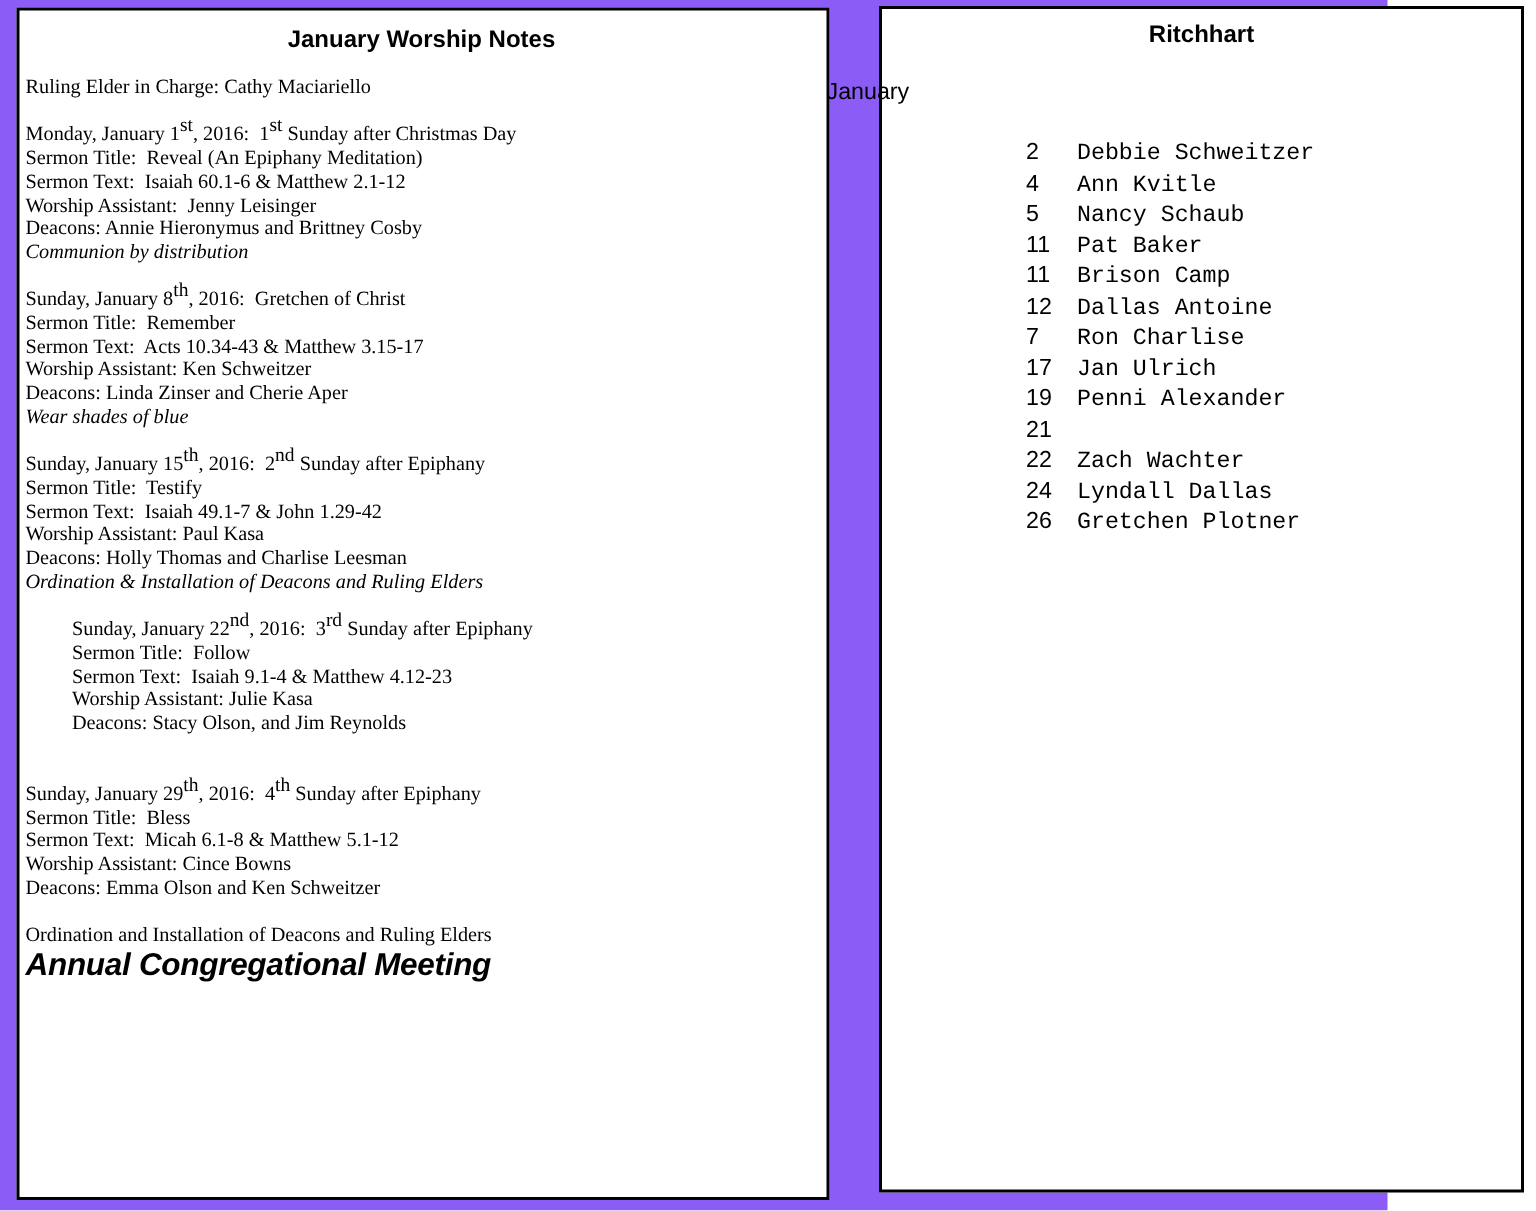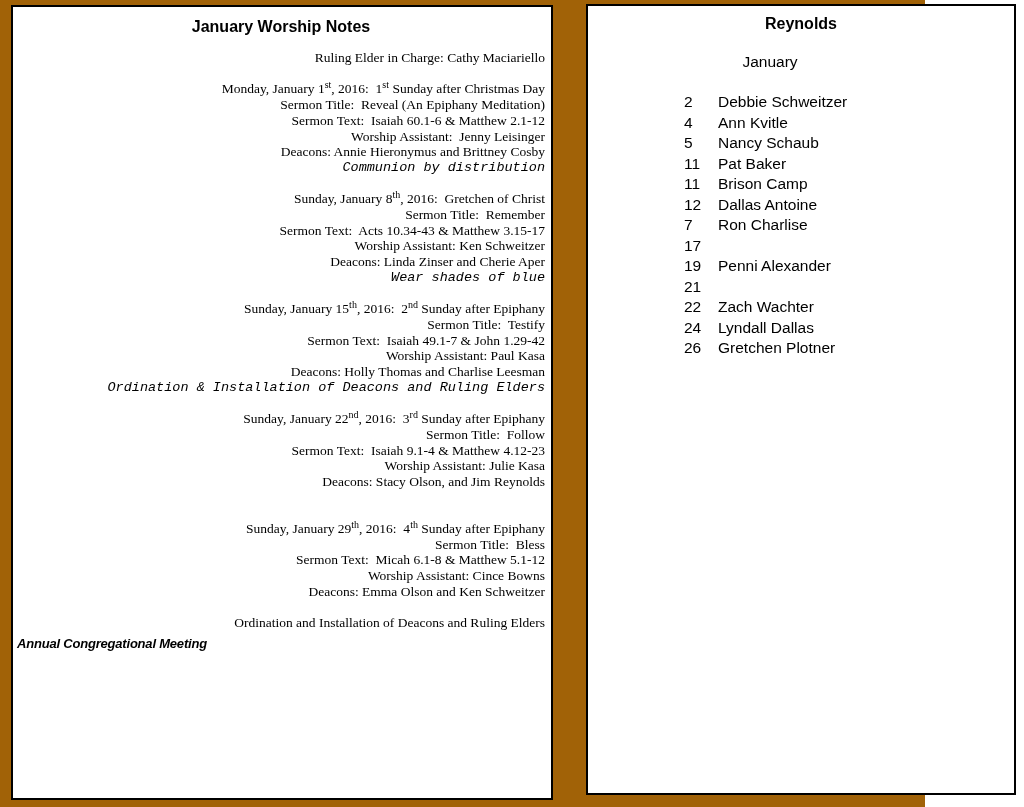--- a/index.html
+++ b/index.html
@@ -4,21 +4,21 @@
 <style>
   html, body {
     margin: 0;
     padding: 0;
     background: #ffffff;
   }
   .page {
     position: relative;
     width: 925px;
     height: 807px;
-    background: #a16207;
+    background: #8b5cf6;
     color: #000000;
   }
   .panel {
     position: absolute;
     box-sizing: border-box;
     background: #ffffff;
     border: 2px solid #000000;
   }
   .panel-left {
     left: 11px;
@@ -45,79 +45,76 @@
   }
   .worship-body {
     margin-top: 13px;
     font-family: "Liberation Serif", serif;
     font-size: 13.5px;
     line-height: 15.7px;
   }
   .line {
     margin: 0;
     white-space: pre-wrap;
-    text-align: right;
   }
   .ruling-line {
     margin-bottom: 15.7px;
   }
   .service {
     margin-bottom: 15.7px;
   }
   .service.gap-large {
     margin-bottom: 31.4px;
     margin-left: 31px;
   }
   sup.ordinal {
-    font-size: 10px;
+    font-size: 13px;
     line-height: 0;
     vertical-align: super;
   }
   .italic-note {
     font-style: italic;
-    font-family: Liberation Mono, monospace;
   }
   .annual-meeting-line {
     margin: 2px 0 0 0;
     font-family: "Liberation Sans", sans-serif;
     font-weight: bold;
     font-style: italic;
-    font-size: 13px;
+    font-size: 21px;
     line-height: 21px;
     letter-spacing: -0.2px;
     white-space: pre-wrap;
   }
   .month-line {
     position: relative;
     left: -37px;
     margin: 18px 0 0 0;
     font-family: "Liberation Sans", sans-serif;
     font-size: 15.5px;
     line-height: 20px;
-    text-align: center;
-    padding-left: 12px;
   }
   .bday-list {
     list-style: none;
     margin: 20px 0 0 0;
     padding: 0;
     font-family: "Liberation Sans", sans-serif;
     font-size: 15.5px;
     line-height: 20.5px;
   }
   .bday-row {
     display: flex;
     padding-left: 96px;
   }
   .bday-day {
     width: 34px;
     flex: 0 0 34px;
   }
   .bday-name {
     flex: 1;
+    font-family: Liberation Mono, monospace;
   }
 </style>
 </head>
 <body>
 
 <div class="page">
 
   <section class="panel panel-left">
     <h1 class="panel-title">January Worship Notes</h1>
 
@@ -167,21 +164,21 @@
         <p class="line">Worship Assistant: Cince Bowns</p>
         <p class="line">Deacons: Emma Olson and Ken Schweitzer</p>
       </div>
 
       <p class="line">Ordination and Installation of Deacons and Ruling Elders</p>
       <p class="annual-meeting-line">Annual Congregational Meeting</p>
     </div>
   </section>
 
   <section class="panel panel-right">
-    <h1 class="panel-title">Reynolds</h1>
+    <h1 class="panel-title">Ritchhart</h1>
     <p class="month-line">January</p>
 
     <ul class="bday-list">
       <li class="bday-row">
           <span class="bday-day">2</span>
           <span class="bday-name">Debbie Schweitzer</span>
         </li>
       <li class="bday-row">
           <span class="bday-day">4</span>
           <span class="bday-name">Ann Kvitle</span>
@@ -201,20 +198,21 @@
       <li class="bday-row">
           <span class="bday-day">12</span>
           <span class="bday-name">Dallas Antoine</span>
         </li>
       <li class="bday-row">
           <span class="bday-day">7</span>
           <span class="bday-name">Ron Charlise</span>
         </li>
       <li class="bday-row">
           <span class="bday-day">17</span>
+          <span class="bday-name">Jan Ulrich</span>
         </li>
       <li class="bday-row">
           <span class="bday-day">19</span>
           <span class="bday-name">Penni Alexander</span>
         </li>
       <li class="bday-row">
           <span class="bday-day">21</span>
         </li>
       <li class="bday-row">
           <span class="bday-day">22</span>

